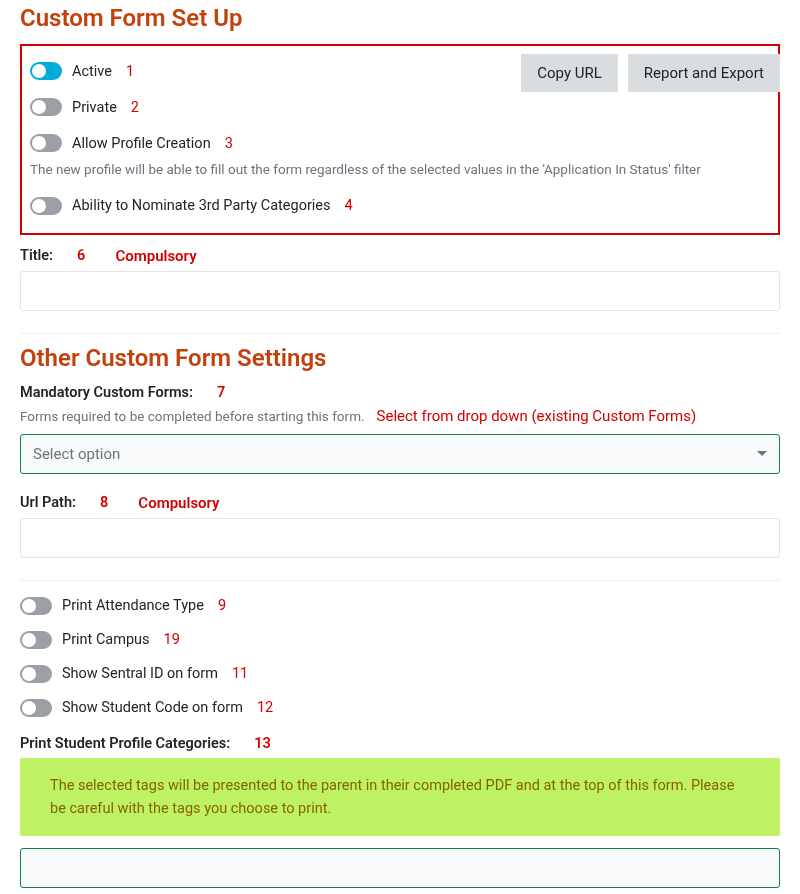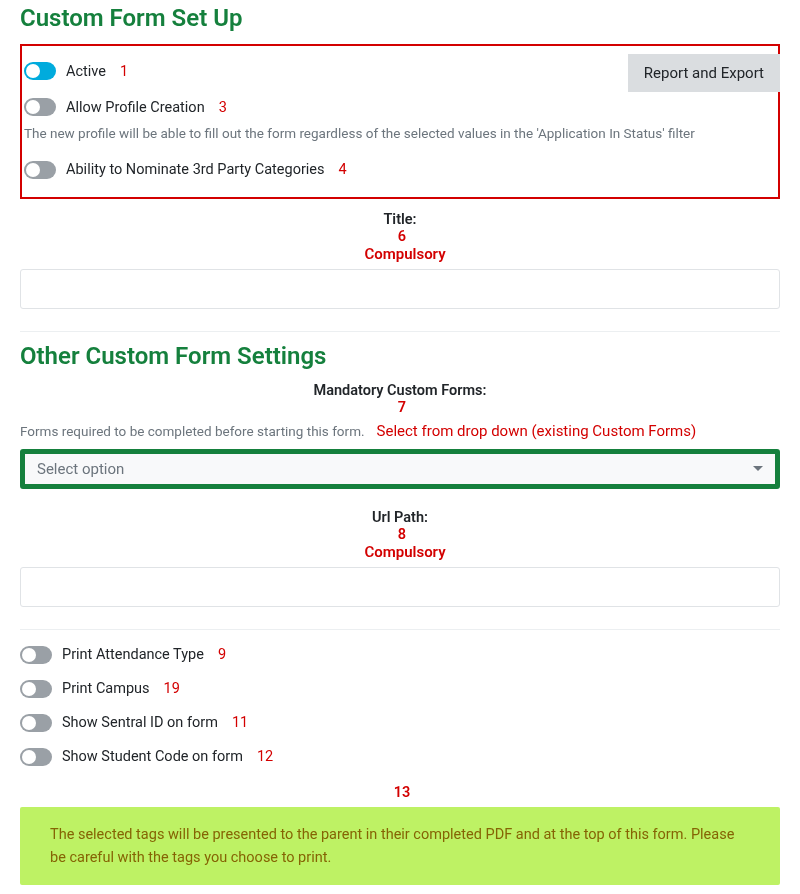--- a/index.html
+++ b/index.html
@@ -8,28 +8,28 @@
       margin: 0;
       padding: 0 20px 20px 20px;
       color: #212529;
       font-size: 14.5px;
       width: 800px;
     }
     h2 {
       font-size: 24px;
       font-weight: 600;
       margin: 4px 0 12px 0;
-      color: #15803d;
+      color: #c2410c;
     }
     .top-section {
       position: relative;
     }
     .toggle-box {
       border: 2px solid #d30000;
-      padding: 8px 10px 10px 2px;
+      padding: 8px 10px 10px 8px;
       margin-bottom: 4px;
     }
     .buttons-right {
       position: absolute;
       right: 0;
       top: 10px;
       display: flex;
       gap: 10px;
     }
     .btn {
@@ -89,47 +89,46 @@
       font-size: 14.5px;
       margin-left: 4px;
     }
     .annot-text {
       color: #d30000;
       font-size: 15px;
       margin-left: 10px;
     }
     .field-label-row {
       display: flex;
-      align-items: center;
-      gap: 0;
+      align-items: flex-start;
+      gap: 20px;
       margin-top: 12px;
       margin-bottom: 6px;
       font-weight: 600;
       font-size: 14.5px;
-      flex-direction: column;
     }
     .field-label-row .label-text { font-weight: 600; }
     .input {
       width: 100%;
       border: 1px solid #e0e3e6;
       border-radius: 3px;
       height: 40px;
       padding: 8px 10px;
       font-size: 15px;
       font-family: inherit;
       background: #fff;
     }
     hr.sep {
       border: none;
       border-top: 1px solid #eceff1;
       margin: 22px 0 10px 0;
     }
     .select-box {
       width: 100%;
-      border: 5px solid #15803d;
+      border: 1px solid #15803d;
       background: #f8f9fa;
       border-radius: 3px;
       height: 40px;
       padding: 0 12px;
       display: flex;
       align-items: center;
       justify-content: space-between;
       color: #6c757d;
       font-size: 15px;
       cursor: pointer;
@@ -153,33 +152,41 @@
   </style>
 </head>
 <body>
 
 
 
 <h2>Custom Form Set Up</h2>
 
 <div class="top-section">
   <div class="buttons-right">
+    <button class="btn">Copy URL</button>
     <button class="btn">Report and Export</button>
   </div>
 
   <div class="toggle-box">
 
     <div class="toggle-row">
       <div class="toggle on">
           <div class="knob"></div>
         </div>
       <span class="toggle-label">Active</span>
       <span class="annot">1</span>
     </div>
 
+    <div class="toggle-row toggle-wide">
+      <div class="toggle off">
+          <div class="knob"></div>
+        </div>
+      <span class="toggle-label">Private</span>
+      <span class="annot">2</span>
+    </div>
 
     <div class="toggle-row toggle-wide">
       <div class="toggle off">
           <div class="knob"></div>
         </div>
       <span class="toggle-label">Allow Profile Creation</span>
       <span class="annot">3</span>
     </div>
     <div class="help-text">The new profile will be able to fill out the form regardless of the selected values in the 'Application In Status' filter</div>
 
@@ -256,20 +263,21 @@
   <div class="toggle-row">
     <div class="toggle off">
         <div class="knob"></div>
       </div>
     <span class="toggle-label">Show Student Code on form</span>
     <span class="annot">12</span>
   </div>
 </div>
 
 <div class="field-label-row" style="margin-top:18px">
+  <span class="label-text">Print Student Profile Categories:</span>
   <span class="annot">13</span>
 </div>
 
 <div class="info-banner">The selected tags will be presented to the parent in their completed PDF and at the top of this form. Please be careful with the tags you choose to print.</div>
 
 <div class="select-box">
   
   
 </div>
 

